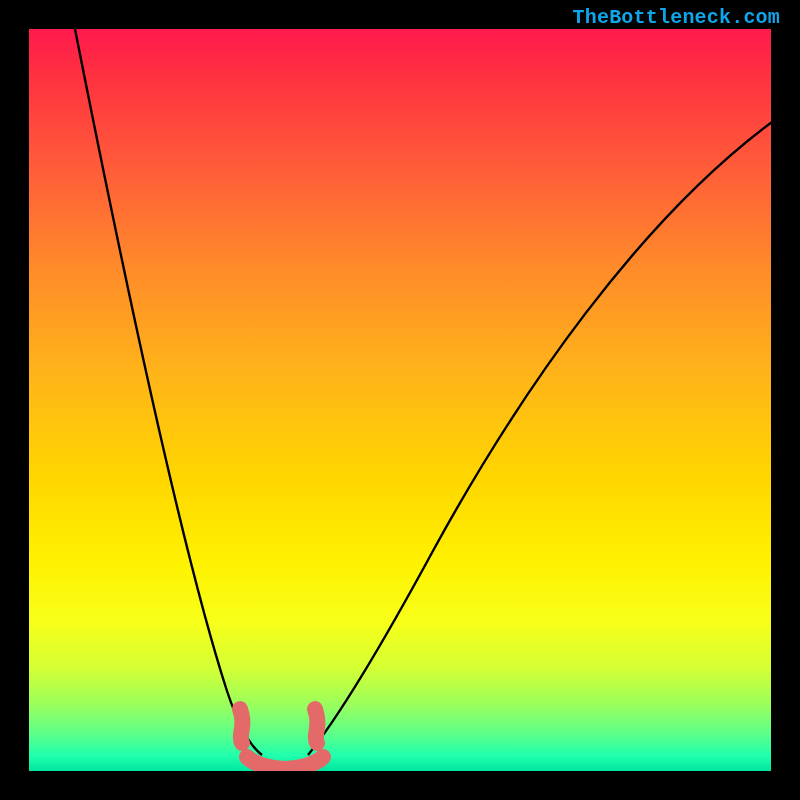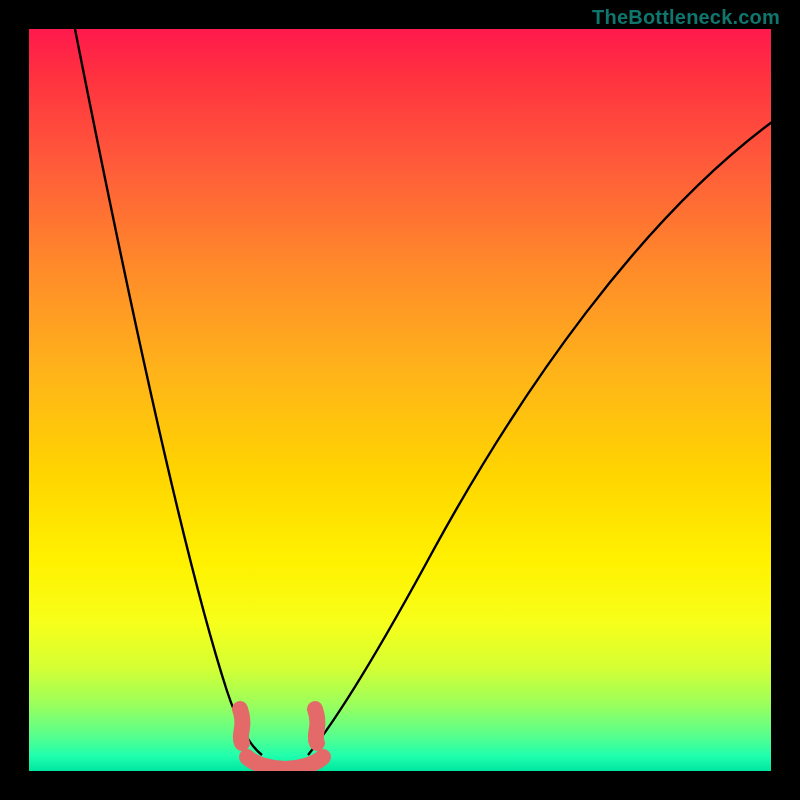--- a/index.html
+++ b/index.html
@@ -29,24 +29,24 @@
       #9bff5c 91%,
       #5cff8a 95%,
       #1fffad 98%,
       #00e6a0 100%
     );
   }
   .watermark {
     position: absolute;
     top: 6px;
     right: 20px;
-    font-family: Liberation Sans, sans-serif;
+    font-family: Liberation Mono, monospace;
     font-size: 20px;
     font-weight: 600;
-    color: #0f766e;
+    color: #0ea5e9;
     letter-spacing: 0.2px;
     text-align: center;
   }
   svg.curves {
     position: absolute;
     left: 0;
     top: 0;
   }
 </style>
 </head>

